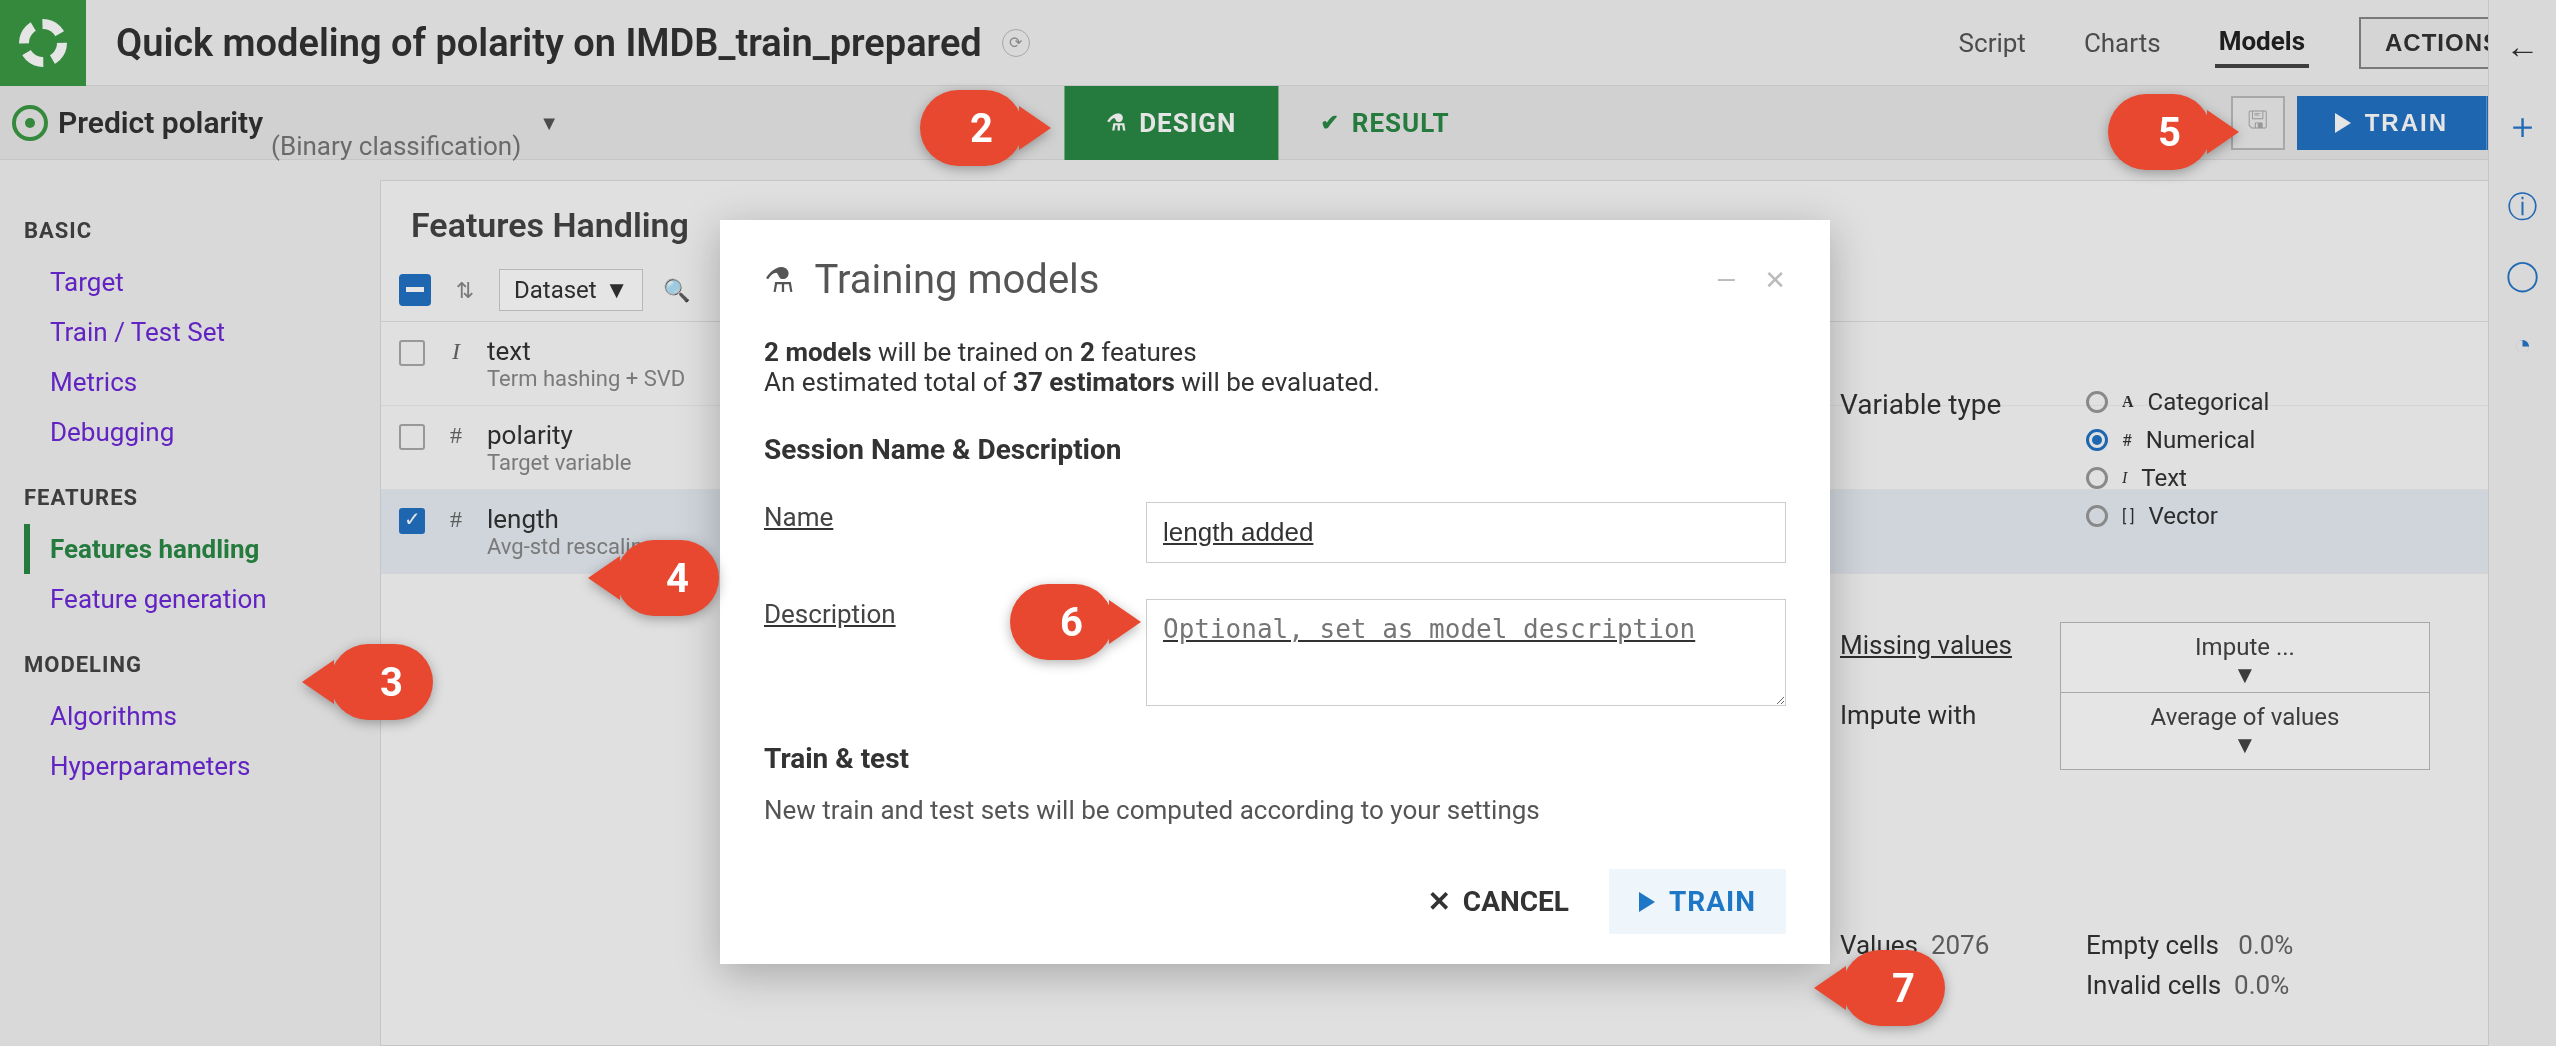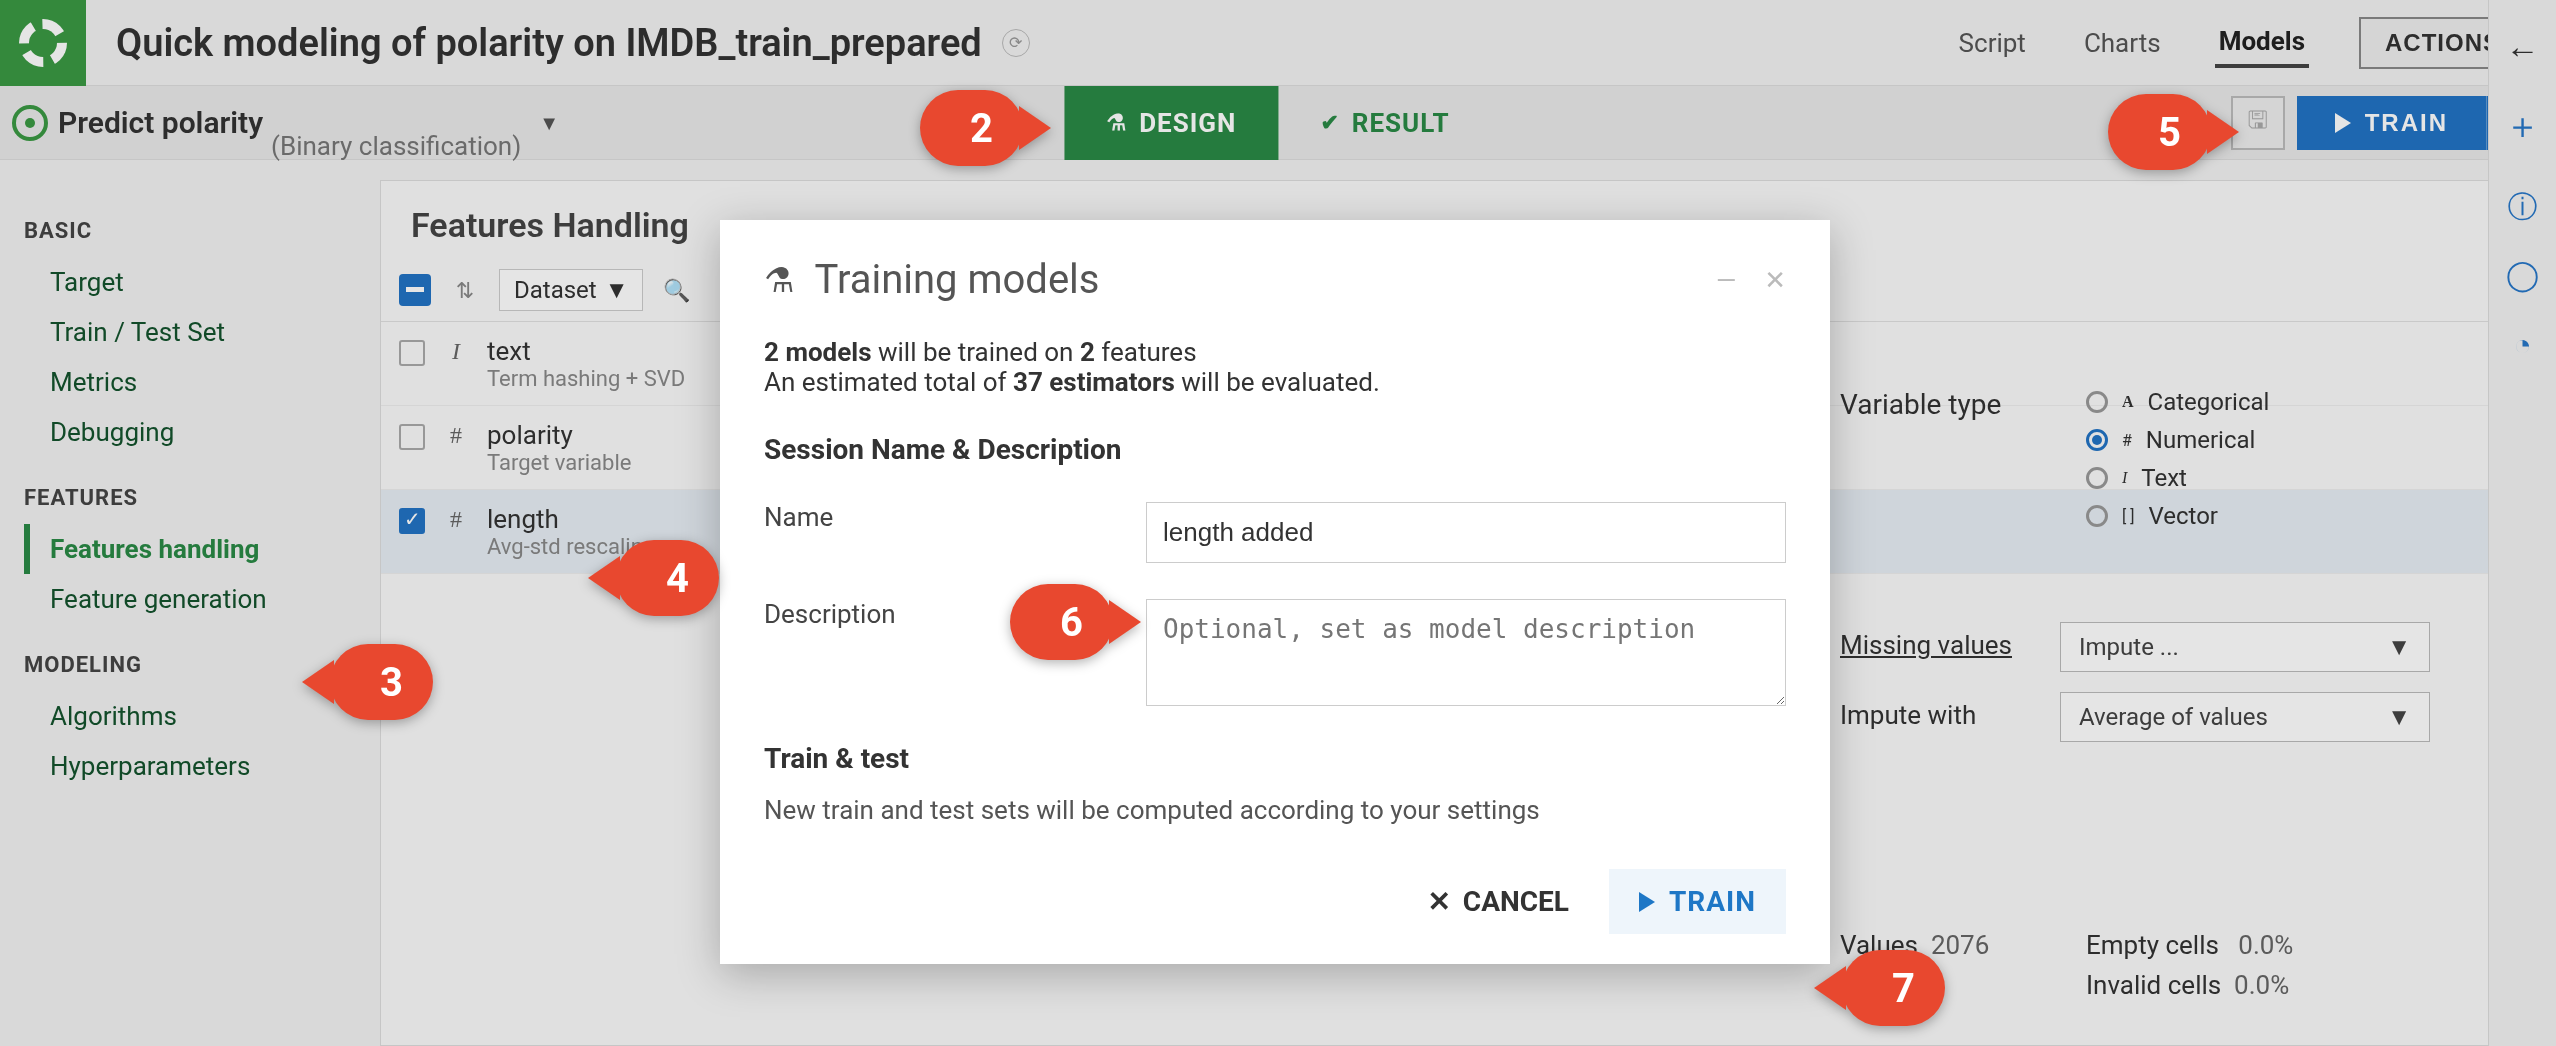--- a/index.html
+++ b/index.html
@@ -93,21 +93,21 @@
   }
   
   .main-area {
     display:flex; height:calc(100% - 160px);
   }
   .sidebar {
     width:380px; padding:30px 0 30px 24px;
   }
   .sb-hdr { font-size:22px; font-weight:700; color:#444; letter-spacing:1px; margin:28px 0 14px;}
   .sb-item {
-    font-size:26px; color:#14532d; padding:10px 8px 10px 26px; cursor:pointer;
+    font-size:26px; color:#6d28d9; padding:10px 8px 10px 26px; cursor:pointer;
   }
   .sb-item.active { color:#2a8a46; font-weight:700; border-left:6px solid #2a8a46; padding-left:20px;}
   .content {
     flex:1; background:#fafafa; border:1px solid #ddd; margin:20px 22px 0 0; padding:0;
   }
   .content h2 {
     font-size:34px; font-weight:600; padding:24px 30px 18px; color:#444;
   }
   .feat-toolbar {
     display:flex; align-items:center; gap:16px; padding:6px 18px 10px; border-bottom:1px solid #e0e0e0;
@@ -126,33 +126,33 @@
   .chk.on{background:#2273c4;border-color:#2273c4;position:relative;}
   .chk.on::after{content:"✓";color:#fff;position:absolute;left:3px;top:-3px;font-size:20px;}
   .type-ic{font-family:Georgia,serif;font-style:italic;font-size:24px;width:22px;text-align:center;color:#666;margin-top:2px;}
   .feat-name{font-size:26px;color:#333;}
   .feat-sub{font-size:22px;color:#888;}
   .radio-row{display:flex;align-items:center;gap:14px;margin:10px 0;}
   .radio{width:22px;height:22px;border:3px solid #999;border-radius:50%;}
   .radio.on{border-color:#2273c4;position:relative;}
   .radio.on::after{content:"";position:absolute;inset:3px;background:#2273c4;border-radius:50%;}
   .rp-label{font-size:24px;color:#333;}
-  .rp-select{border:1px solid #bbb;background:#fff;padding:10px 18px;width:370px;display:flex;justify-content:space-between;align-items:center;font-size:24px;color:#444;}
+  .rp-select{border:1px solid #bbb;background:#fff;padding:10px 18px;width:370px;display:flex;justify-content:space-between;align-items:center;font-size:24px;color:#444;flex-direction:column;}
   
   .modal {
     position:absolute; left:720px; top:220px; width:1110px;
     background:#fff; box-shadow:0 10px 40px rgba(0,0,0,.25);
     z-index:60; padding:36px 44px 30px;
   }
   .modal-head{display:flex;align-items:center;}
   .modal-title{font-size:40px;font-weight:400;color:#555;display:flex;align-items:center;gap:20px;}
   .modal-ctrls{margin-left:auto;display:flex;gap:28px;color:#bbb;font-size:26px;}
   .modal-body{margin-top:34px;font-size:26px;color:#333;}
   .modal-h3{font-size:28px;font-weight:700;color:#333;margin:36px 0 20px;}
-  .form-row{display:flex;align-items:flex-start;gap:30px;margin:36px 0;}
+  .form-row{display:flex;align-items:flex-start;gap:30px;margin:36px 0;text-decoration:underline;}
   .form-label{width:370px;font-size:26px;color:#444;}
   .form-input{flex:0 0 640px;border:1px solid #ccc;padding:14px 16px;font-size:26px;color:#333;}
   .form-textarea{flex:0 0 640px;border:1px solid #ccc;padding:14px 16px;font-size:26px;color:#aaa;height:107px;resize:both;}
   .modal-desc{font-size:26px;color:#555;margin-top:10px;}
   .modal-foot{display:flex;justify-content:flex-end;gap:40px;align-items:center;margin-top:44px;}
   .cancel-btn{display:flex;align-items:center;gap:12px;font-size:28px;font-weight:700;color:#333;cursor:pointer;}
   .modal-train{display:flex;align-items:center;gap:14px;background:#eef5fb;color:#1e77c6;padding:16px 30px;font-size:28px;font-weight:700;letter-spacing:1px;cursor:pointer;}
   .play{width:0;height:0;border-left:16px solid currentColor;border-top:10px solid transparent;border-bottom:10px solid transparent;}
   
   .callout{

